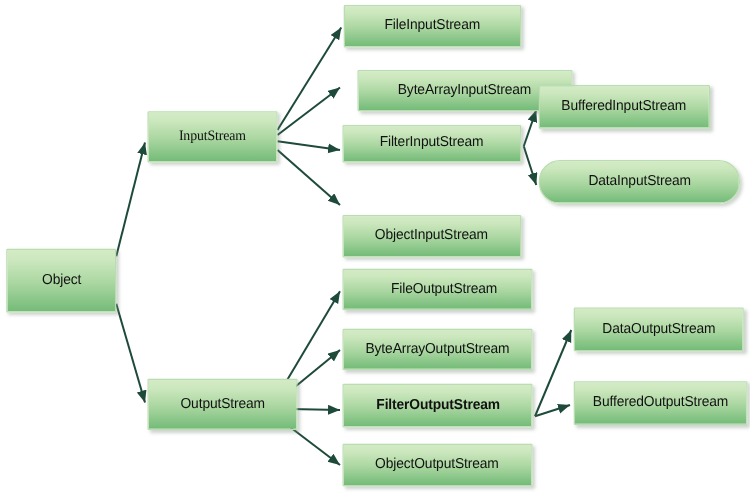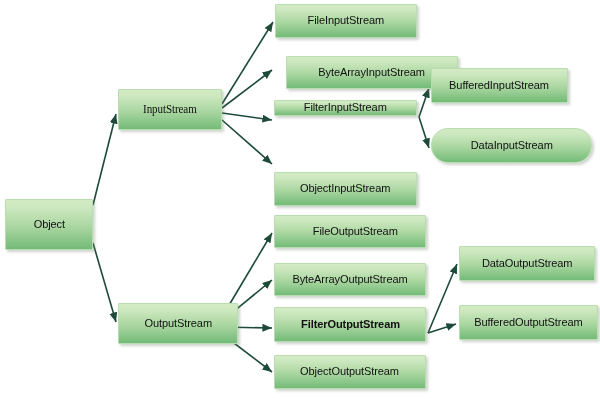--- a/index.html
+++ b/index.html
@@ -78,21 +78,21 @@
       </div>
       <div class="node" style="left: 118px; top: 303px; width: 120px; height: 41px;">
         <span class="label">OutputStream</span>
       </div>
       <div class="node" style="left: 275px; top: 4px; width: 142px; height: 34px;">
         <span class="label">FileInputStream</span>
       </div>
       <div class="node" style="left: 274px; top: 56px; width: 172px; height: 33px; margin-left: 12px;">
         <span class="label">ByteArrayInputStream</span>
       </div>
-      <div class="node" style="left: 274px; top: 100px; width: 143px; height: 16px;">
+      <div class="node" style="left: 274px; top: 100px; width: 143px; height: 30px;">
         <span class="label">FilterInputStream</span>
       </div>
       <div class="node" style="left: 274px; top: 148px; width: 143px; height: 34px; margin-top: 24px;">
         <span class="label">ObjectInputStream</span>
       </div>
       <div class="node" style="left: 431px; top: 68px; width: 137px; height: 35px;">
         <span class="label">BufferedInputStream</span>
       </div>
       <div class="node" style="left: 431px; top: 128px; width: 161px; height: 35px; border-radius: 17px;">
         <span class="label">DataInputStream</span>

